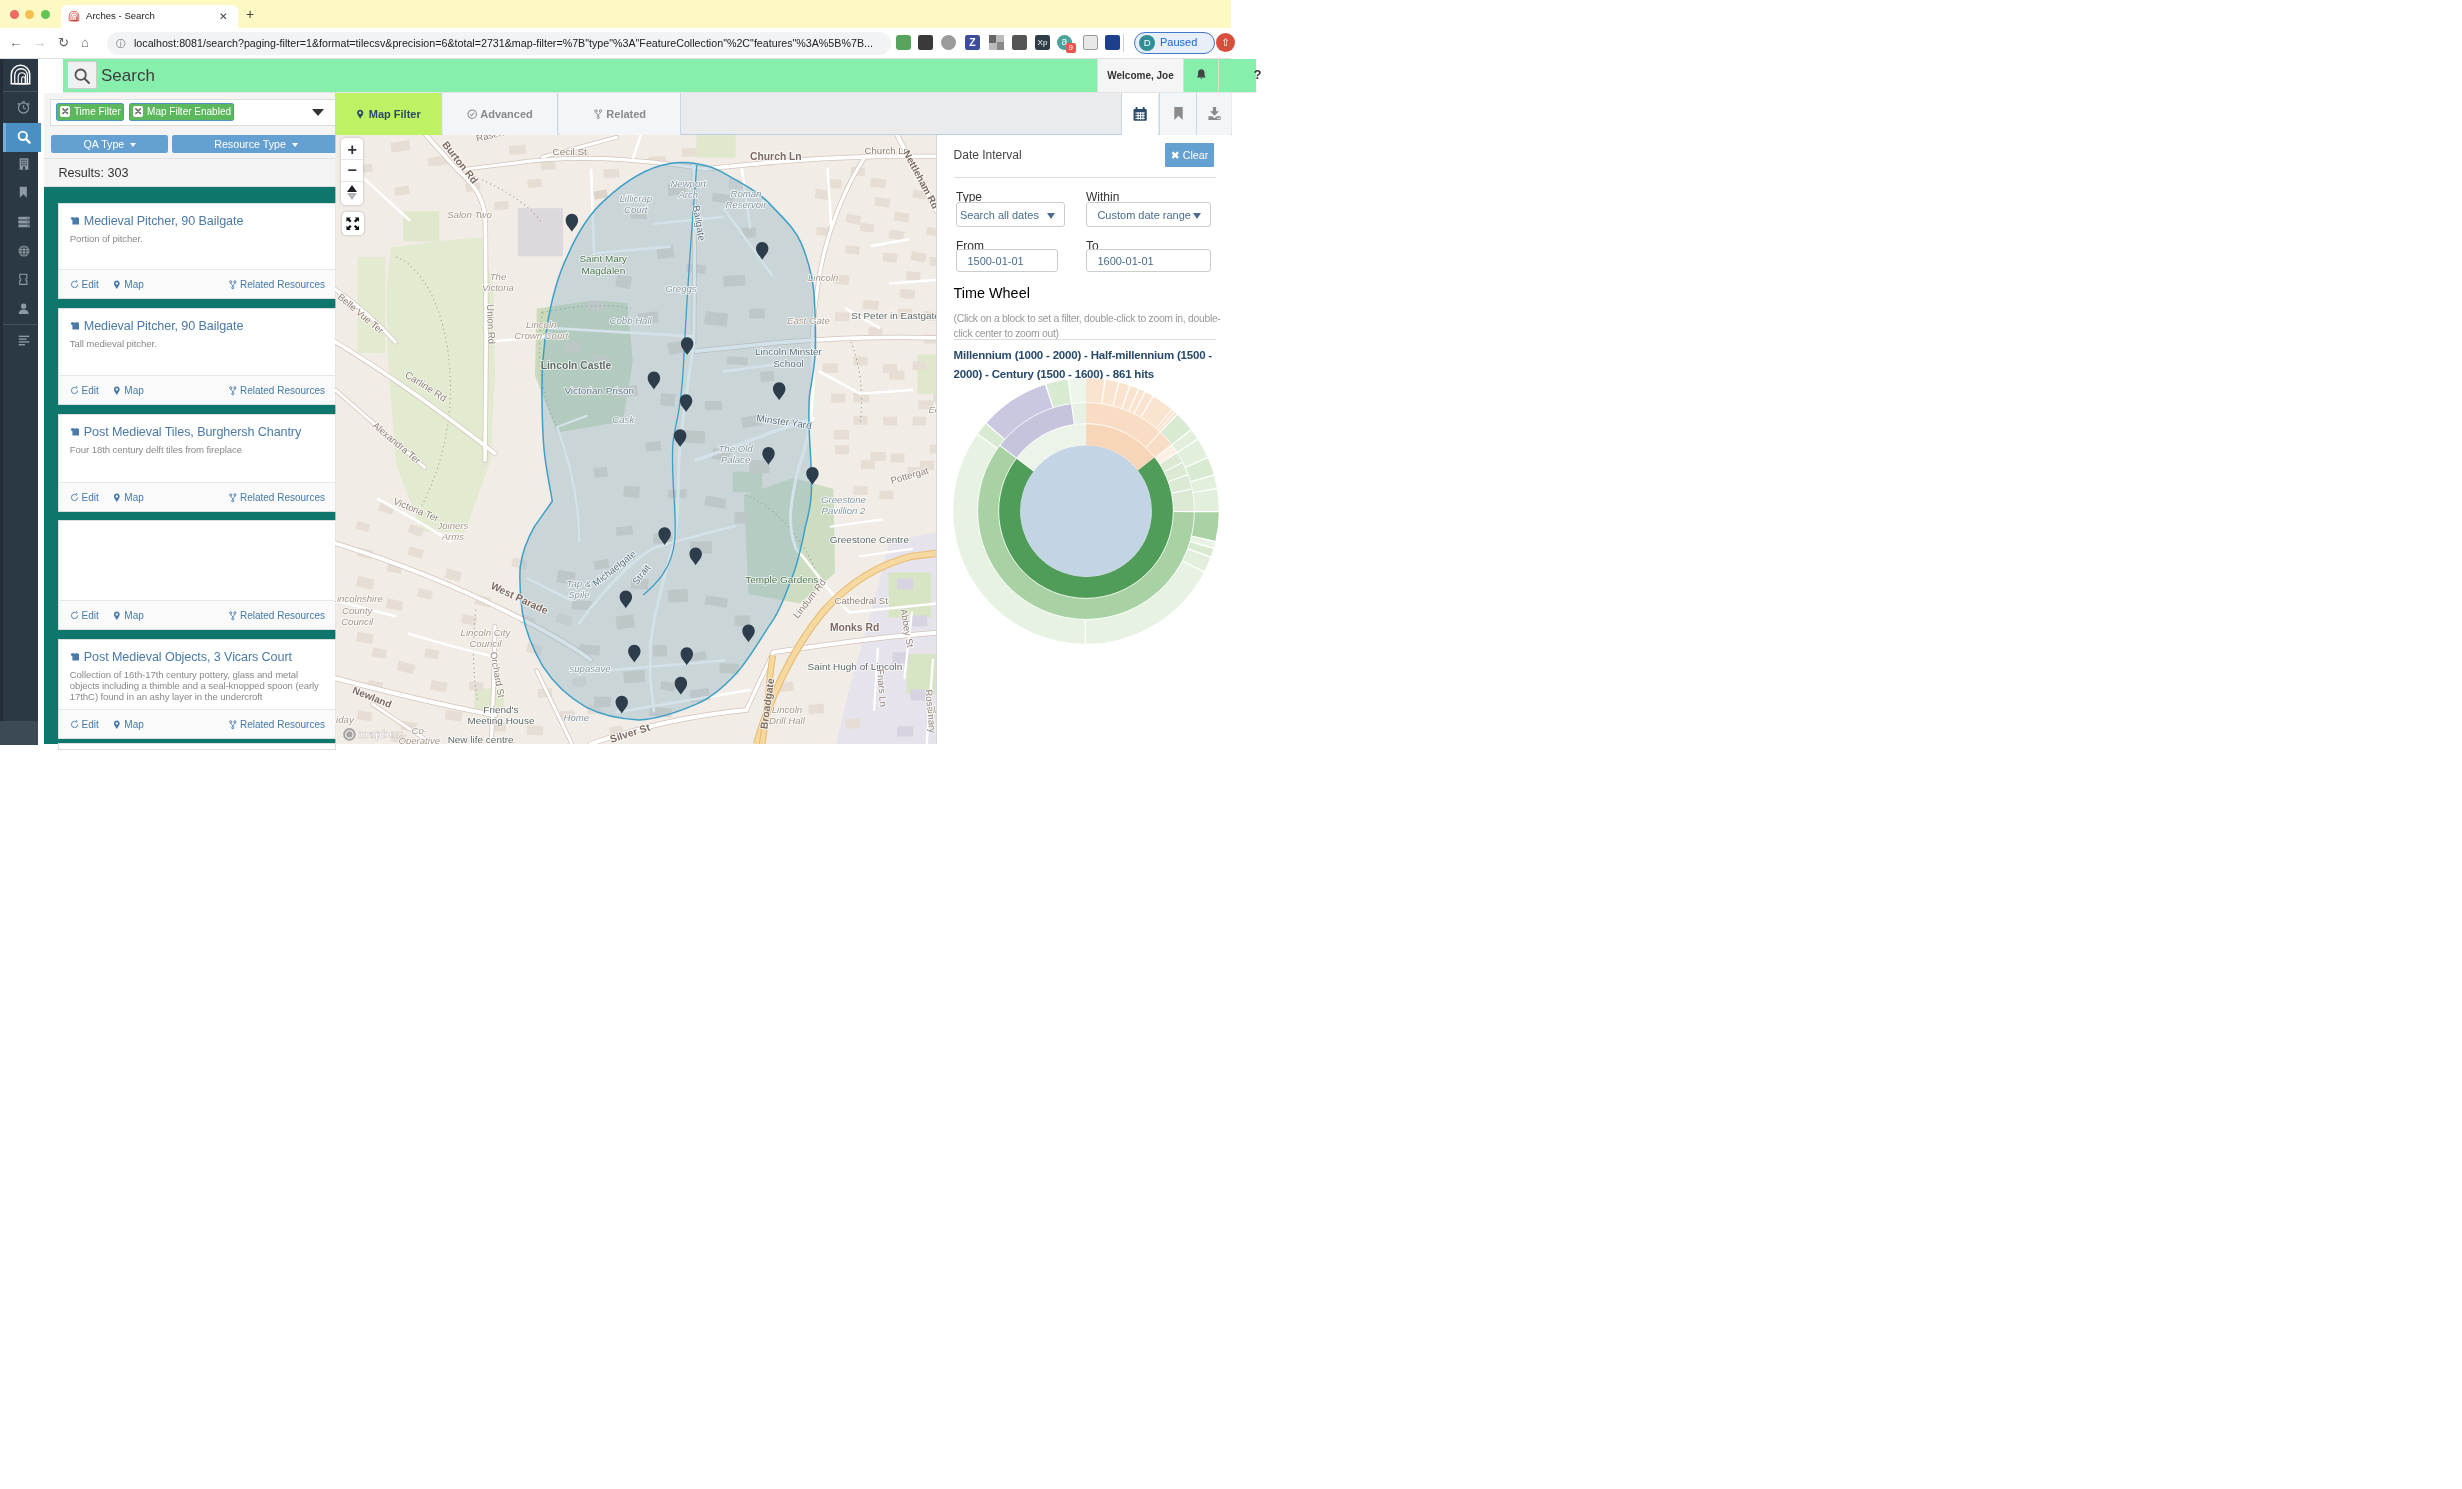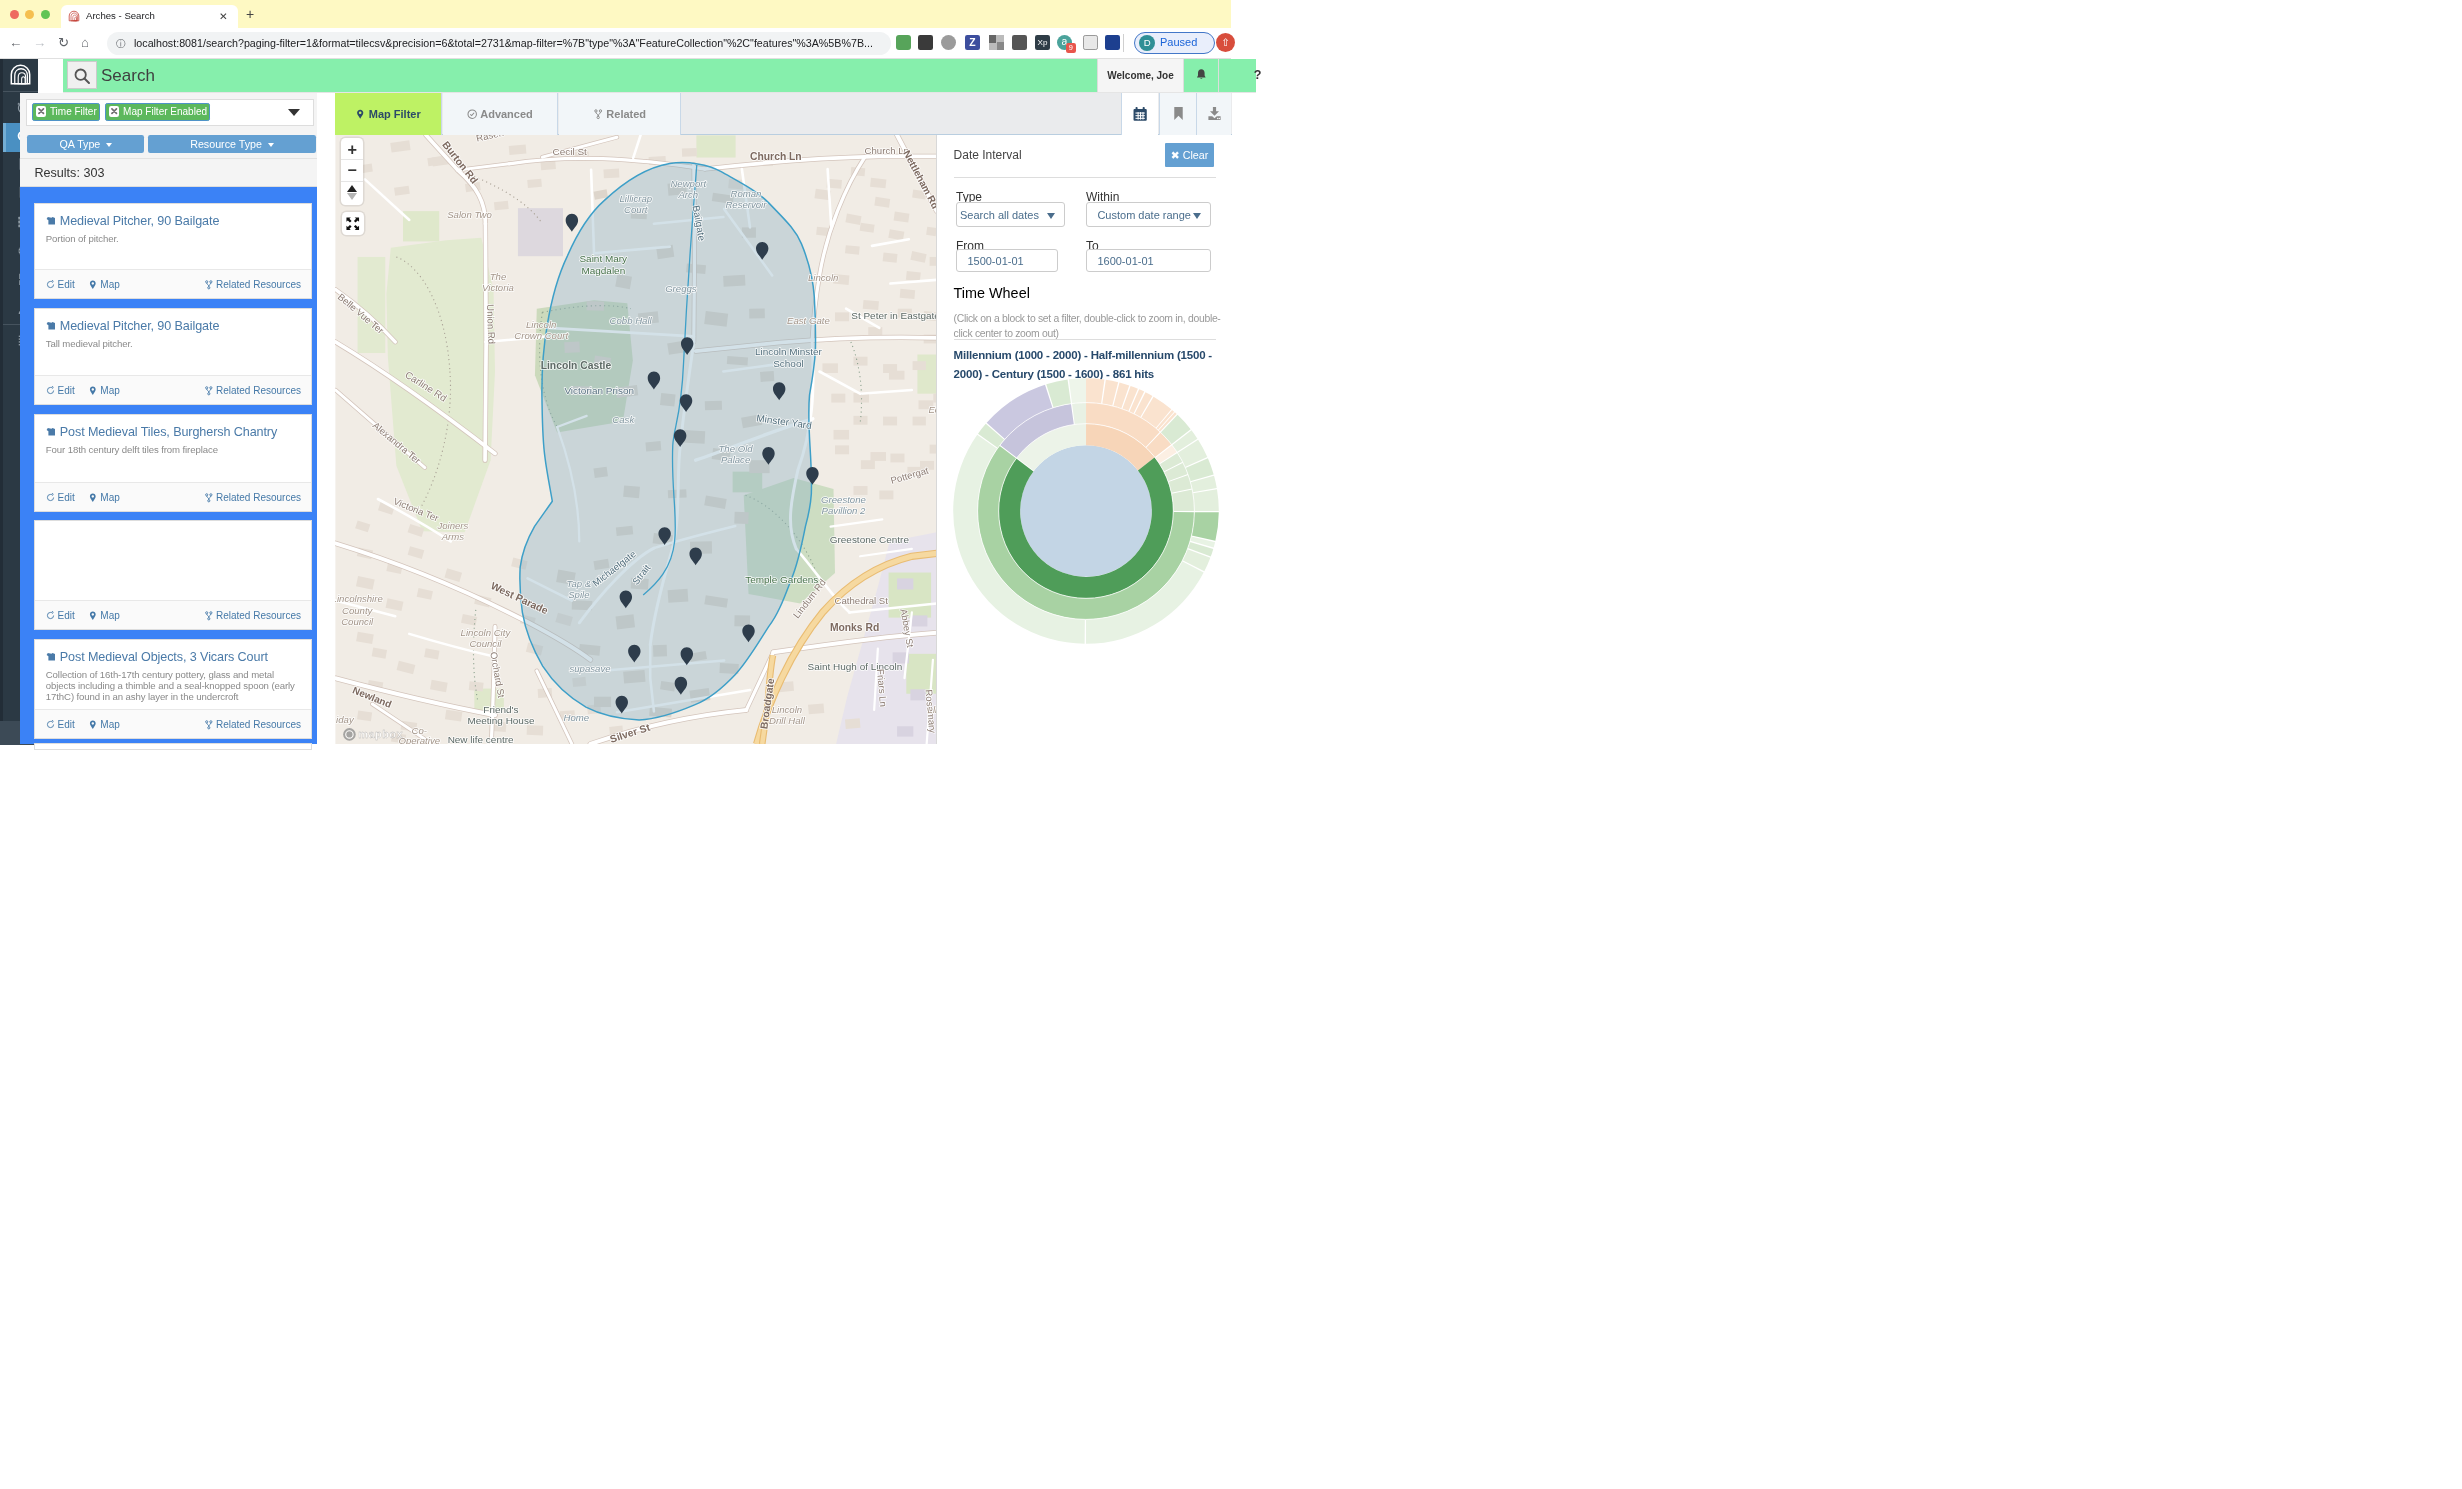--- a/index.html
+++ b/index.html
@@ -6,21 +6,21 @@
 .tabstrip { position:absolute; left:0; top:0; width:1231px; height:28px; background:#fef9c3; }
 .tl { position:absolute; top:10.4px; width:9px; height:9px; border-radius:50%; }
 .btab { position:absolute; left:61px; top:5.2px; width:177px; height:23px; background:#fff; border-radius:6px 6px 0 0; }
 .toolbar { position:absolute; left:0; top:28px; width:1231px; height:31px; background:#fff; border-bottom:0.7px solid #e0e0e0; }
 .urlbar { position:absolute; left:107px; top:4.4px; width:784px; height:23px; background:#f1f3f4; border-radius:12px; color:#202124; font-size:10.7px; line-height:23px; }
 .navic { position:absolute; top:6.7px; color:#5f6368; font-size:13.3px; }
 
 .appheader { position:absolute; left:38px; top:59px; width:1193px; height:34px; background:#86efac; border-bottom:0.7px solid #e5e5e5;margin-left:25px; }
 .sidebar { position:absolute; left:0; top:59px; width:38px; height:685px; background:#2b3944; border-left:3px solid #222d37; }
 .sbitem { position:absolute; left:3px; width:35px; height:29px; text-align:center; padding-top:6px; }
-.leftpanel { position:absolute; left:20px; top:93px; width:297px; height:651px; background:#3b82f6; }
+.leftpanel { position:absolute; left:44px; top:93px; width:297px; height:651px; background:#0f766e; }
 .card { position:absolute; left:14.4px; width:278px; background:#fff; border:0.7px solid #ddd; }
 .cardfoot { position:absolute; left:0; bottom:0; width:100%; height:29px; background:#fafafa; border-top:0.7px solid #e8e8e8; font-size:10px; color:#4579a8; line-height:29px; }
 .ctitle { color:#4a7aa8; font-size:12.6px; letter-spacing:-0.1px; }
 .cdesc { color:#8a8a8a; font-size:9.6px; letter-spacing:-0.1px; margin-top:5.2px; }
 .mtabs { position:absolute; left:335px; top:93px; width:897px; height:42px; background:#eaebed; border-bottom:0.7px solid #b9cee0; }
 .mtab { position:absolute; top:0; height:42px; line-height:42px; text-align:center; font-size:11px; font-weight:bold; }
 .rpanel { position:absolute; left:936px; top:135px; width:295px; height:609px; background:#fff; border-left:0.7px solid #d8d8d8; }
 .blue-btn { background:#64a0d2; color:#fff; border-radius:2.2px; text-align:center; position:absolute; }
 .sel { position:absolute; border:0.7px solid #ccc; border-radius:3px; color:#4a6d8c; font-size:11px; background:#fff; }
 .lab { position:absolute; font-size:12px; color:#333; }

